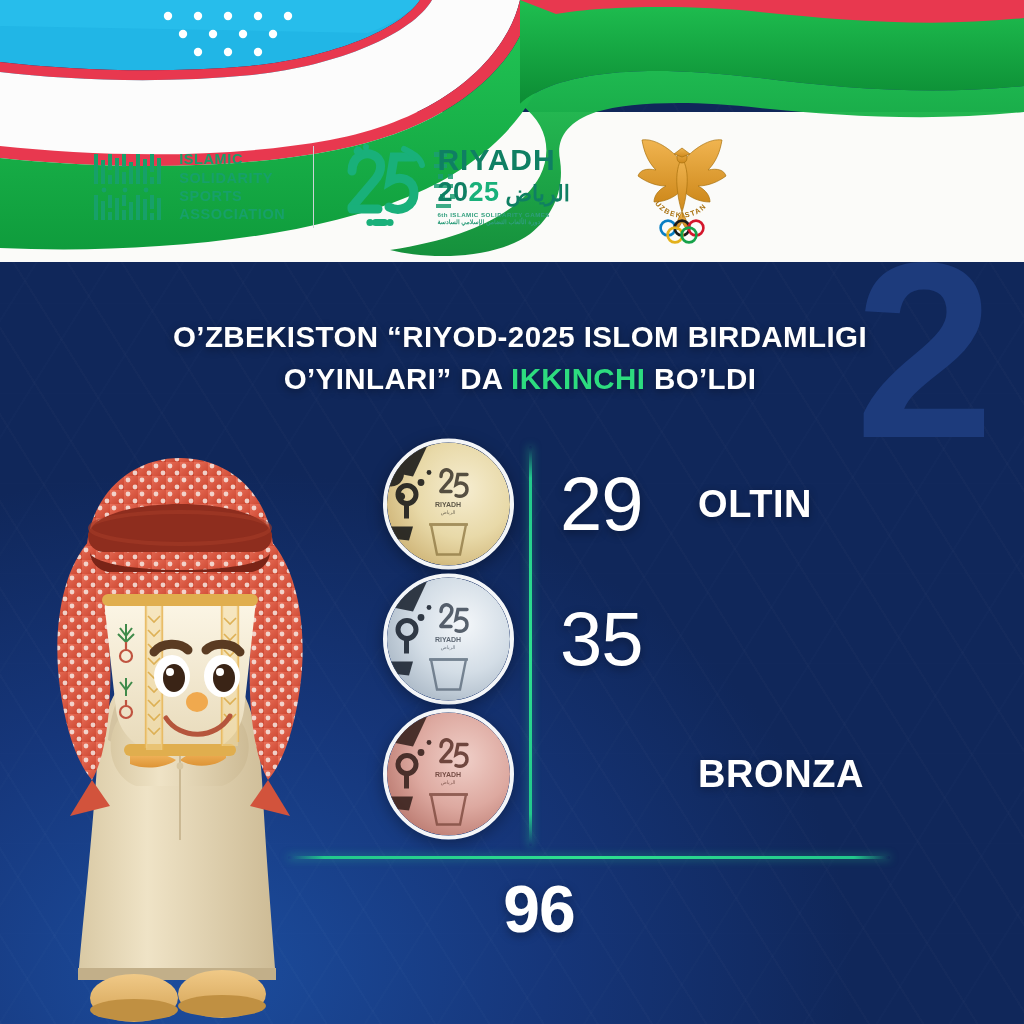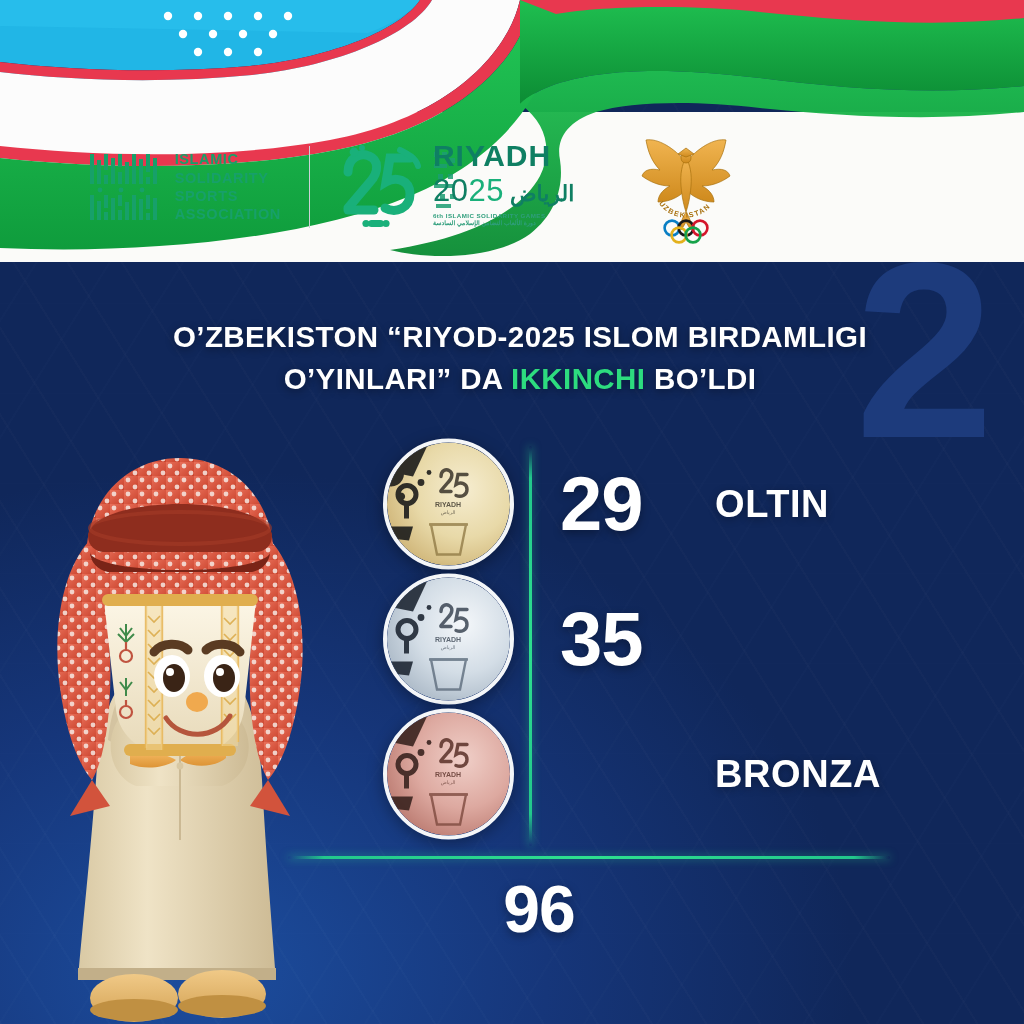--- a/index.html
+++ b/index.html
@@ -49,21 +49,21 @@
     letter-spacing:.6px; text-align:left;
   }
   .logo-sep { width:1px; height:82px; background:#ccd2d6; margin:0 28px; }
   .logo-riyadh { display:flex; align-items:flex-end; gap:9px; }
   .riyadh-25 { width:86px; height:92px; }
   .riyadh-txt { padding-bottom:8px; }
   .riyadh-word {
     font-size:30px; font-weight:bold; color:#0f7f63; letter-spacing:1px; line-height:1;
   }
   .riyadh-row2 { display:flex; align-items:baseline; gap:6px; margin-top:2px; }
-  .riyadh-2025 { font-size:31px; font-weight:normal; color:#0f7f63; letter-spacing:.5px; }
+  .riyadh-2025 { font-size:27px; font-weight:bold; color:#0f7f63; letter-spacing:.5px; }
   .riyadh-2025 i { color:#19b07a; font-style:normal; }
   .riyadh-ar { font-size:22px; font-weight:bold; color:#0f7f63; }
   .riyadh-sub {
     font-size:6.2px; font-weight:bold; color:#2f9e7c; letter-spacing:.45px; margin-top:3px;
   }
   .riyadh-sub span { display:block; }
   .logo-noc { margin-left:60px; width:104px; height:118px; }
 
   
   .watermark-2 {
@@ -99,26 +99,26 @@
   }
   .medal-disc-wrap { position:absolute; left:383px; top:50%; transform:translateY(-50%); }
   .medal-disc {
     width:131px; height:131px; border-radius:50%;
     border:4px solid #f4f6f8;
     box-shadow:0 4px 16px rgba(0,0,0,.35);
     overflow:hidden; position:relative;
   }
   .medal-count {
     position:absolute; left:560px; top:50%; transform:translateY(-50%);
-    font-size:76px; font-weight:bold; color:#ffffff; letter-spacing:-1px;
+    font-size:76px; font-weight:normal; color:#ffffff; letter-spacing:-1px;
     text-shadow:0 3px 10px rgba(0,0,0,.35);
     line-height:1;
   }
   .medal-label {
-    position:absolute; left:715px; top:50%; transform:translateY(-50%);
+    position:absolute; left:698px; top:50%; transform:translateY(-50%);
     font-size:38px; font-weight:bold; color:#ffffff; letter-spacing:.6px;
     text-shadow:0 2px 8px rgba(0,0,0,.32);
     line-height:1;
   }
 
   
   .total-divider {
     position:absolute; left:288px; top:856px; width:602px; height:3px;
     background:linear-gradient(90deg, rgba(34,200,140,0) 0%, #22c88c 6%, #2ee08f 50%, #22c88c 94%, rgba(34,200,140,0) 100%);
     box-shadow:0 0 9px rgba(45,224,143,.5);

